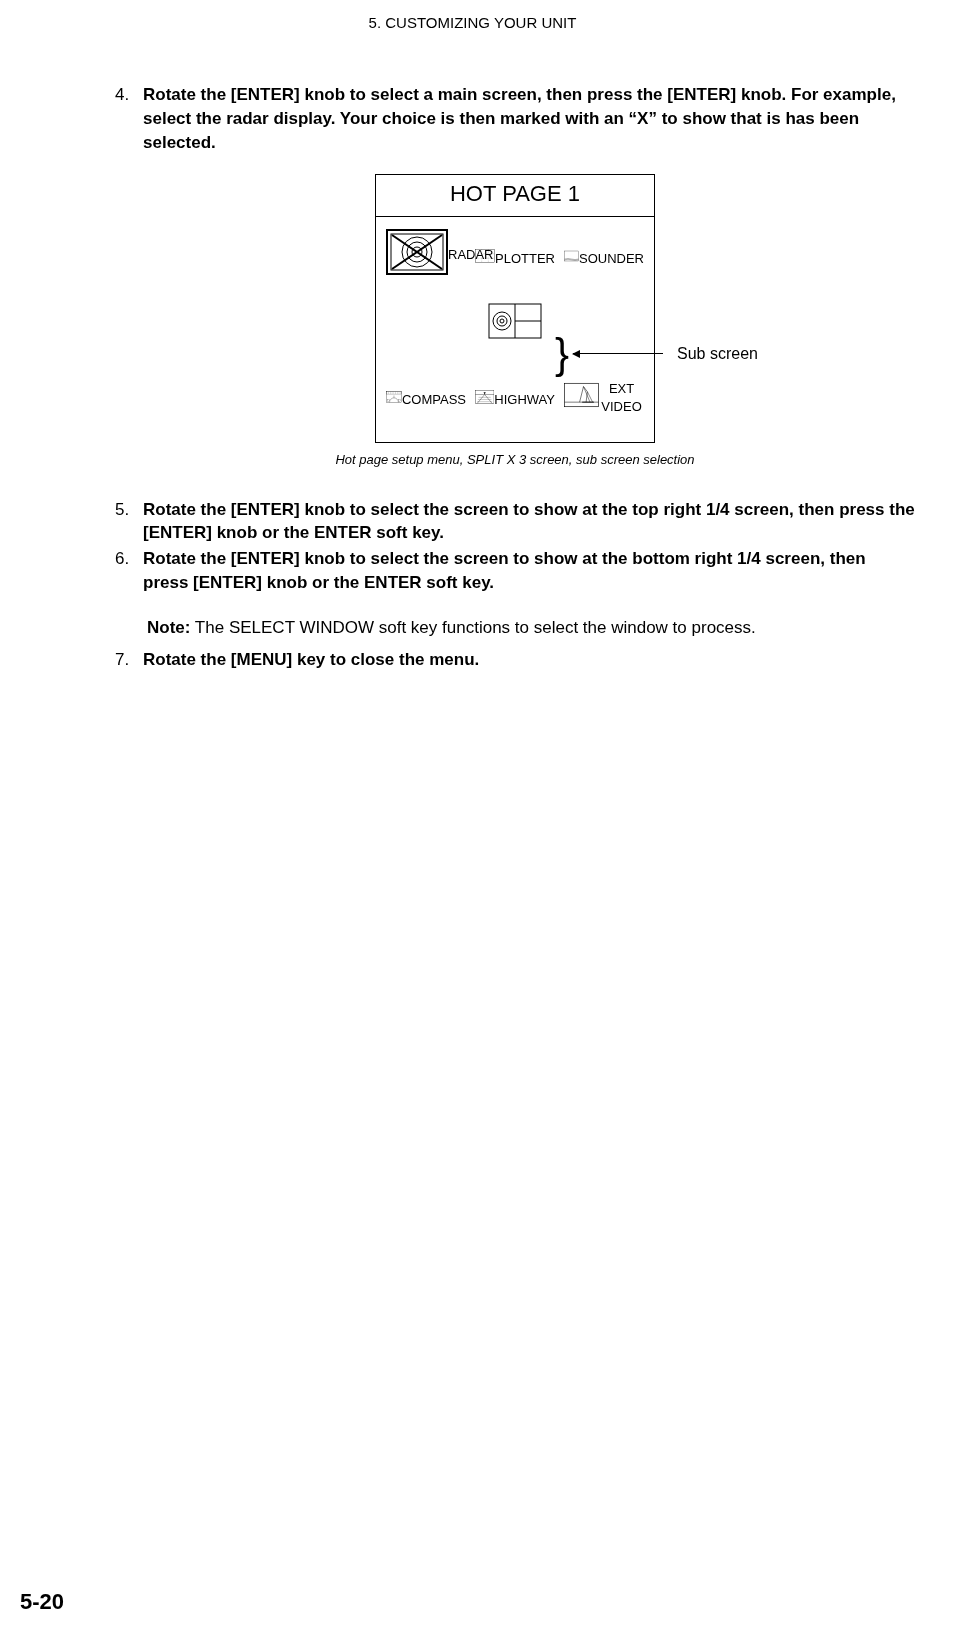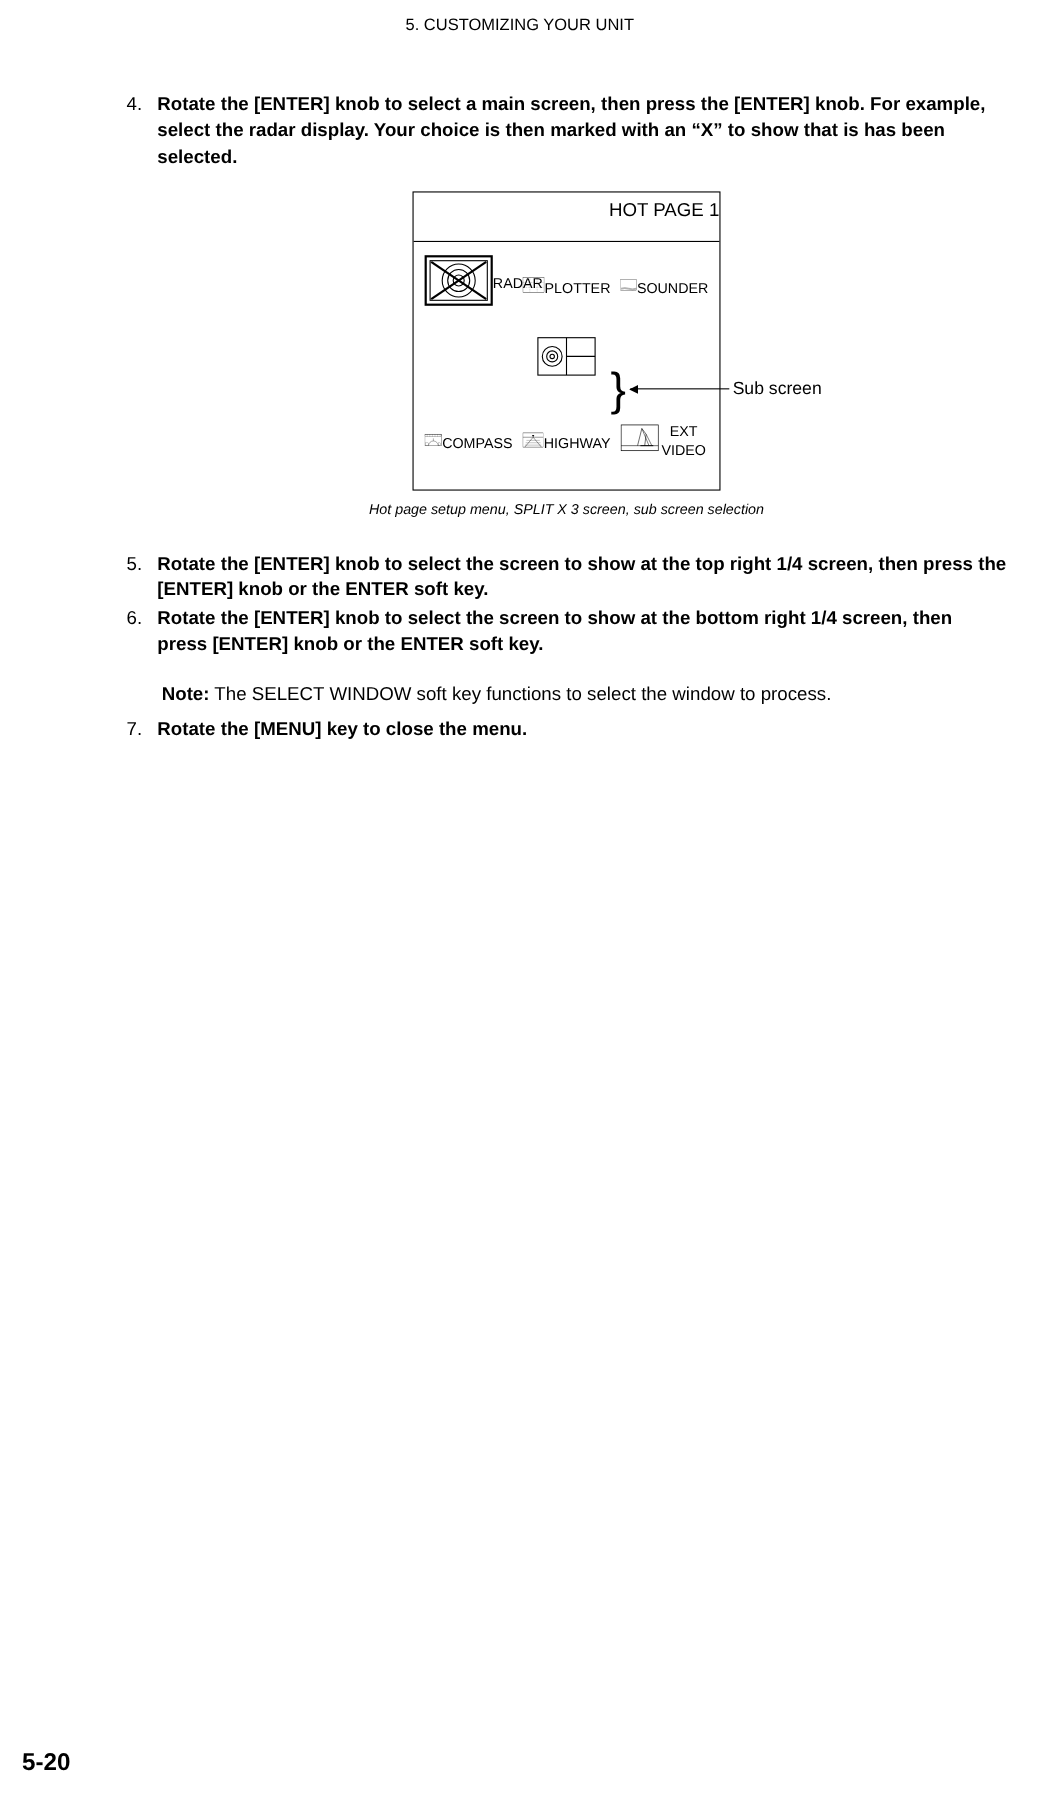--- a/index.html
+++ b/index.html
@@ -46,23 +46,23 @@
     width: 100%;
     position: relative;
   }
   .menu-box {
     border: 1.5px solid #000;
     width: 280px;
     box-sizing: border-box;
     position: relative;
   }
   .menu-title {
-    text-align: right;
-    font-size: 17px;
-    padding: 4px 0 16px 0;
+    text-align: center;
+    font-size: 22px;
+    padding: 4px 0 6px 0;
     border-bottom: 1.5px solid #000;
   }
   .menu-body {
     padding: 12px 10px 26px 10px;
   }
   .icon-row {
     display: flex;
     justify-content: space-between;
     align-items: flex-end;
   }
@@ -117,21 +117,21 @@
     content: "";
     position: absolute;
     left: -1px;
     top: -4px;
     border-right: 8px solid #000;
     border-top: 4px solid transparent;
     border-bottom: 4px solid transparent;
   }
   .annot-text {
     font-size: 16px;
-    margin-left: 3px;
+    margin-left: 14px;
   }
   .caption {
     font-style: italic;
     text-align: center;
     margin: 8px 0 14px 0;
     font-size: 13px;
   }
   .note {
     margin-left: 32px;
     margin-top: 21px;

